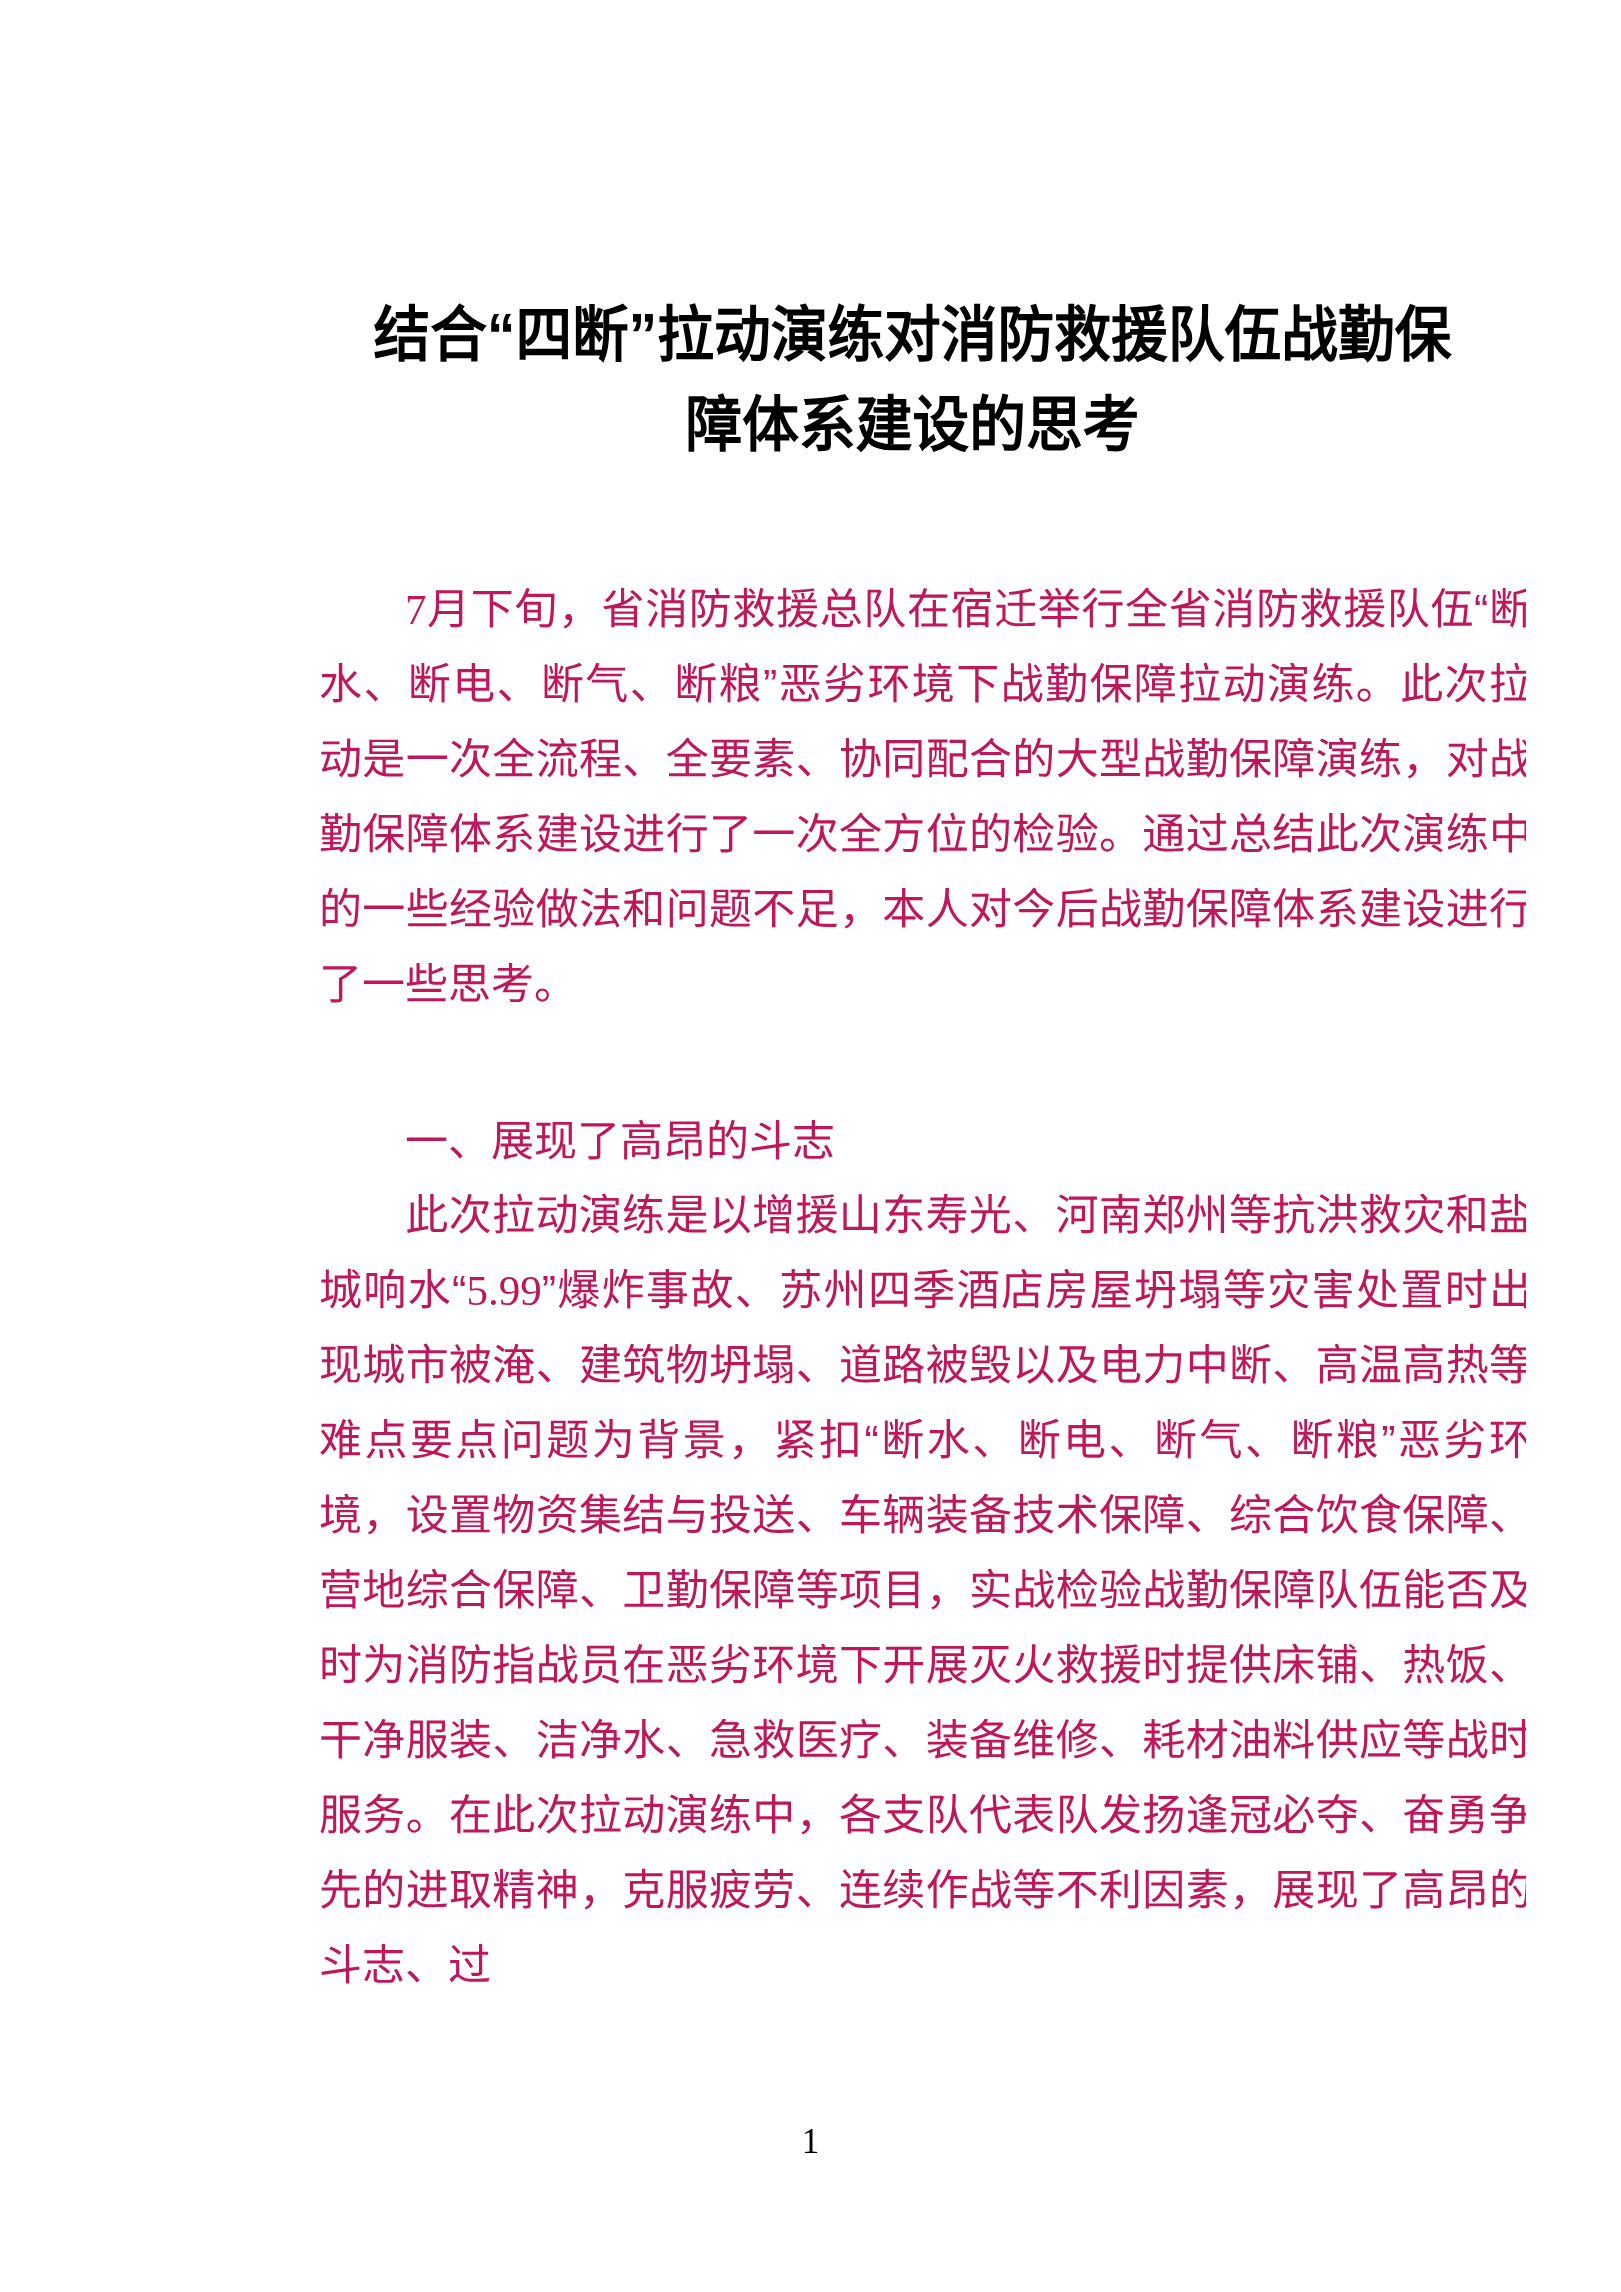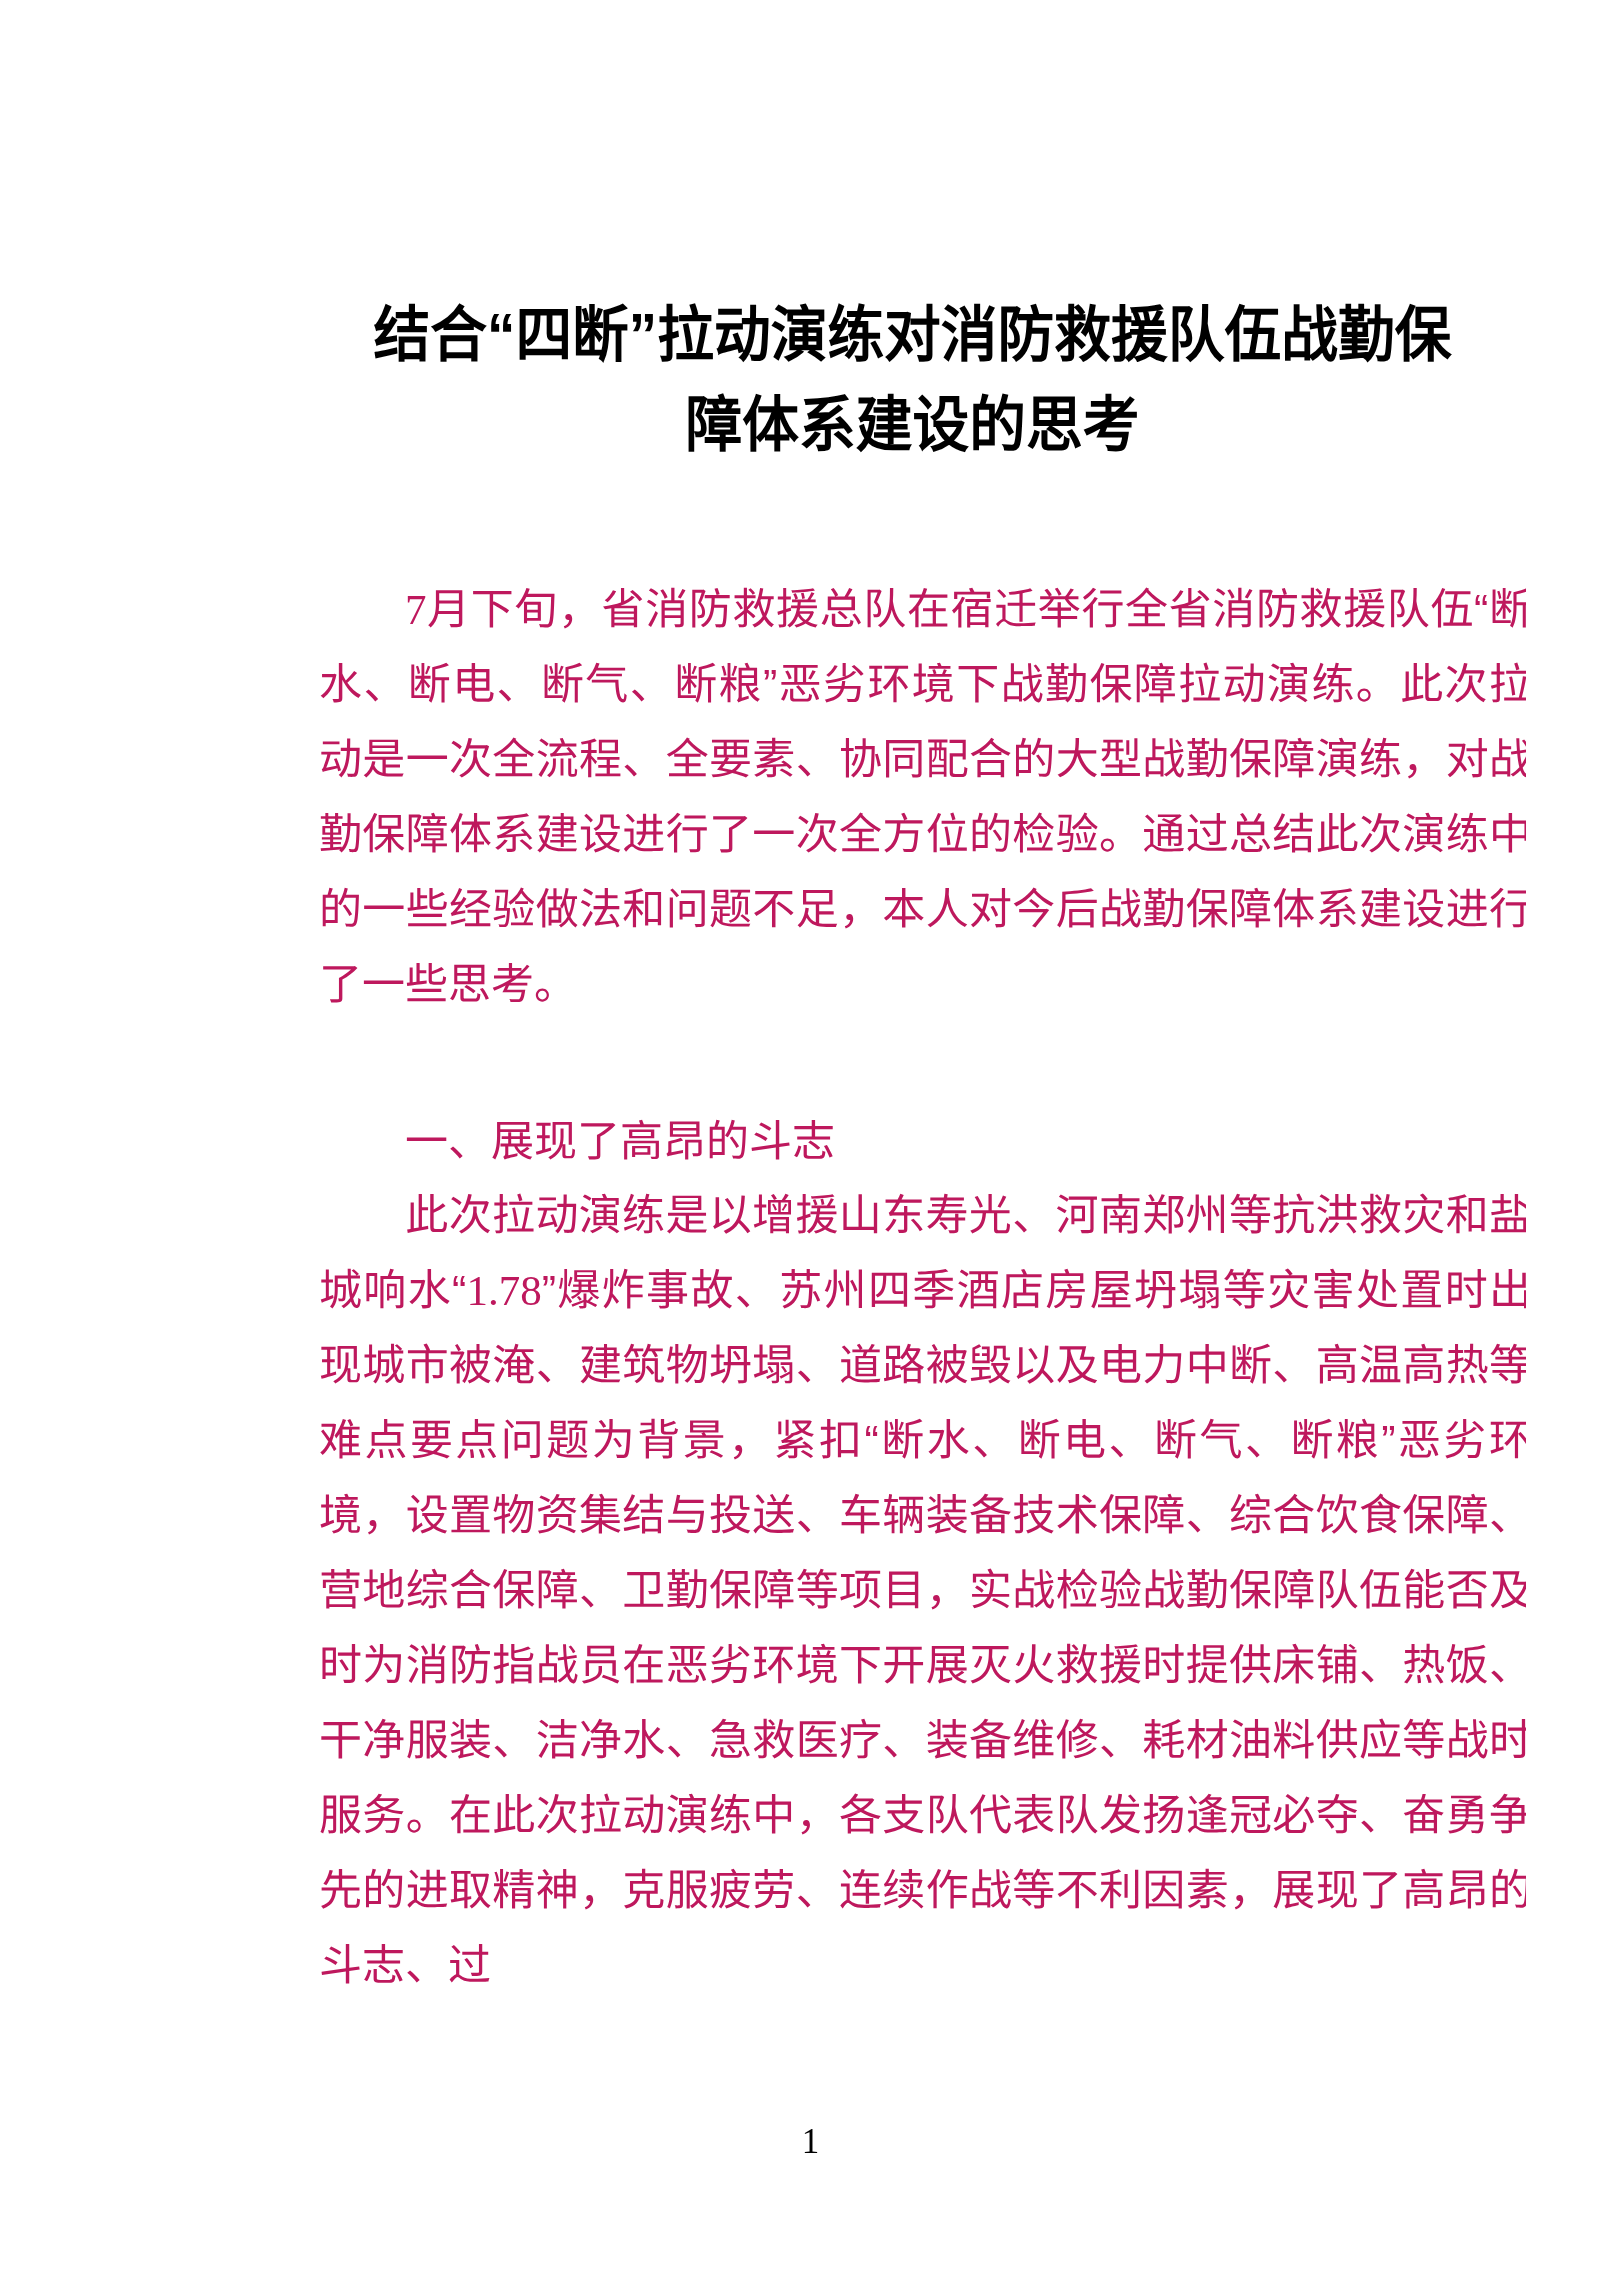--- a/index.html
+++ b/index.html
@@ -100,20 +100,20 @@
 
     <h1 class="doc-title" id="doc-title">
         <span class="title-line" style="display:block;">结合“四断”拉动演练对消防救援队伍战勤保</span>
         <span class="title-line" style="display:block;">障体系建设的思考</span>
       </h1>
 
     <p class="para" id="para-intro"><span class="ind"></span><span><span class="latin">7</span>月下旬，省消防救援总队在宿迁举行全省消防救援队伍“断水、断电、断气、断粮”恶劣环境下战勤保障拉动演练。此次拉动是一次全流程、全要素、协同配合的大型战勤保障演练，对战勤保障体系建设进行了一次全方位的检验。通过总结此次演练中的一些经验做法和问题不足，本人对今后战勤保障体系建设进行了一些思考。</span></p>
 
     <p class="para" id="heading-one"><span class="ind"></span><span>一、展现了高昂的斗志</span></p>
 
-    <p class="para" id="para-one"><span class="ind"></span><span>此次拉动演练是以增援山东寿光、河南郑州等抗洪救灾和盐城响水“<span class="latin">1.78</span>”爆炸事故、苏州四季酒店房屋坍塌等灾害处置时出现城市被淹、建筑物坍塌、道路被毁以及电力中断、高温高热等难点要点问题为背景，紧扣“断水、断电、断气、断粮”恶劣环境，设置物资集结与投送、车辆装备技术保障、综合饮食保障、营地综合保障、卫勤保障等项目，实战检验战勤保障队伍能否及时为消防指战员在恶劣环境下开展灭火救援时提供床铺、热饭、干净服装、洁净水、急救医疗、装备维修、耗材油料供应等战时服务。在此次拉动演练中，各支队代表队发扬逢冠必夺、奋勇争先的进取精神，克服疲劳、连续作战等不利因素，展现了高昂的斗志、过</span></p>
+    <p class="para" id="para-one"><span class="ind"></span><span>此次拉动演练是以增援山东寿光、河南郑州等抗洪救灾和盐城响水“<span class="latin">5.99</span>”爆炸事故、苏州四季酒店房屋坍塌等灾害处置时出现城市被淹、建筑物坍塌、道路被毁以及电力中断、高温高热等难点要点问题为背景，紧扣“断水、断电、断气、断粮”恶劣环境，设置物资集结与投送、车辆装备技术保障、综合饮食保障、营地综合保障、卫勤保障等项目，实战检验战勤保障队伍能否及时为消防指战员在恶劣环境下开展灭火救援时提供床铺、热饭、干净服装、洁净水、急救医疗、装备维修、耗材油料供应等战时服务。在此次拉动演练中，各支队代表队发扬逢冠必夺、奋勇争先的进取精神，克服疲劳、连续作战等不利因素，展现了高昂的斗志、过</span></p>
 
   </div>
 
   <div class="page-number"><span class="latin">1</span></div>
 
 </div>
 
 
 </body></html>

